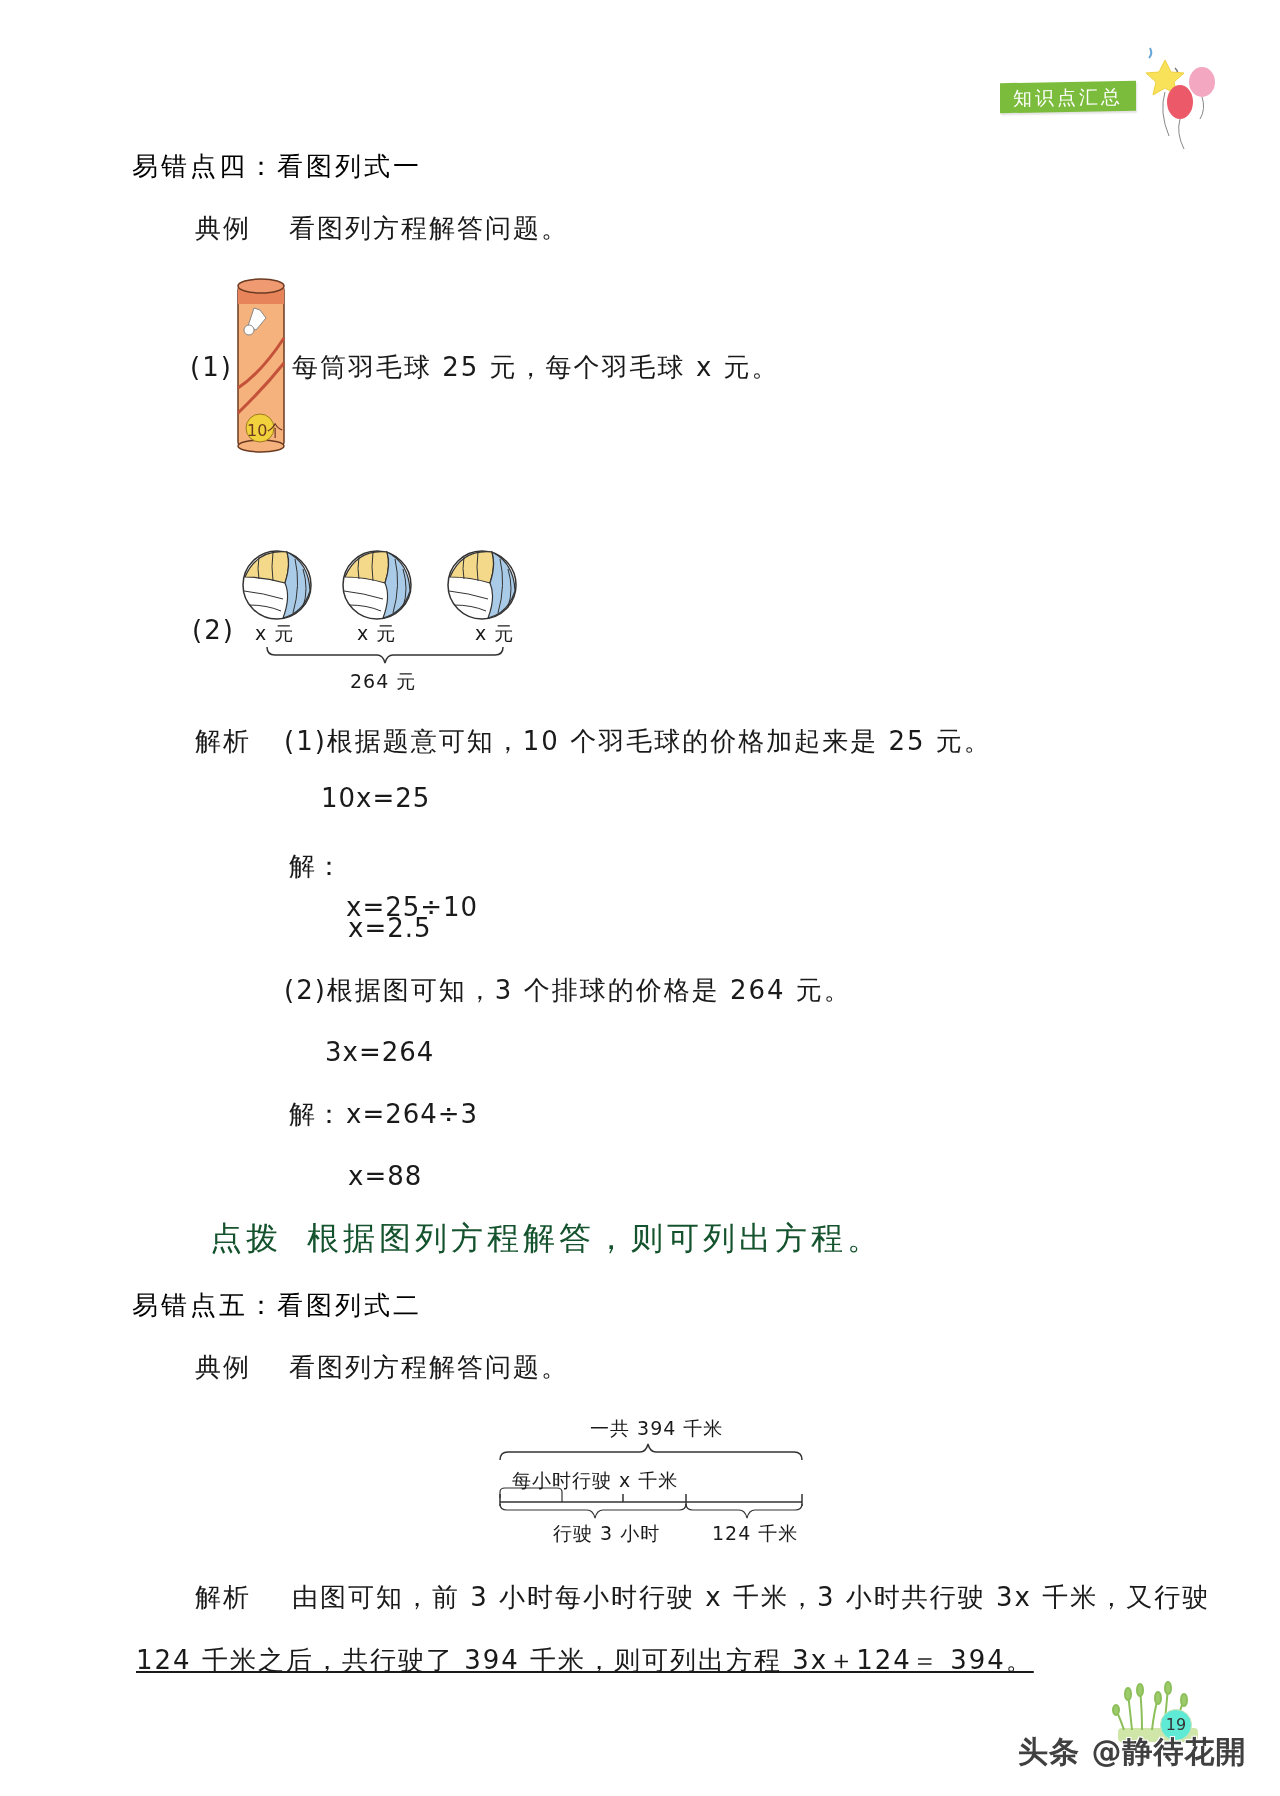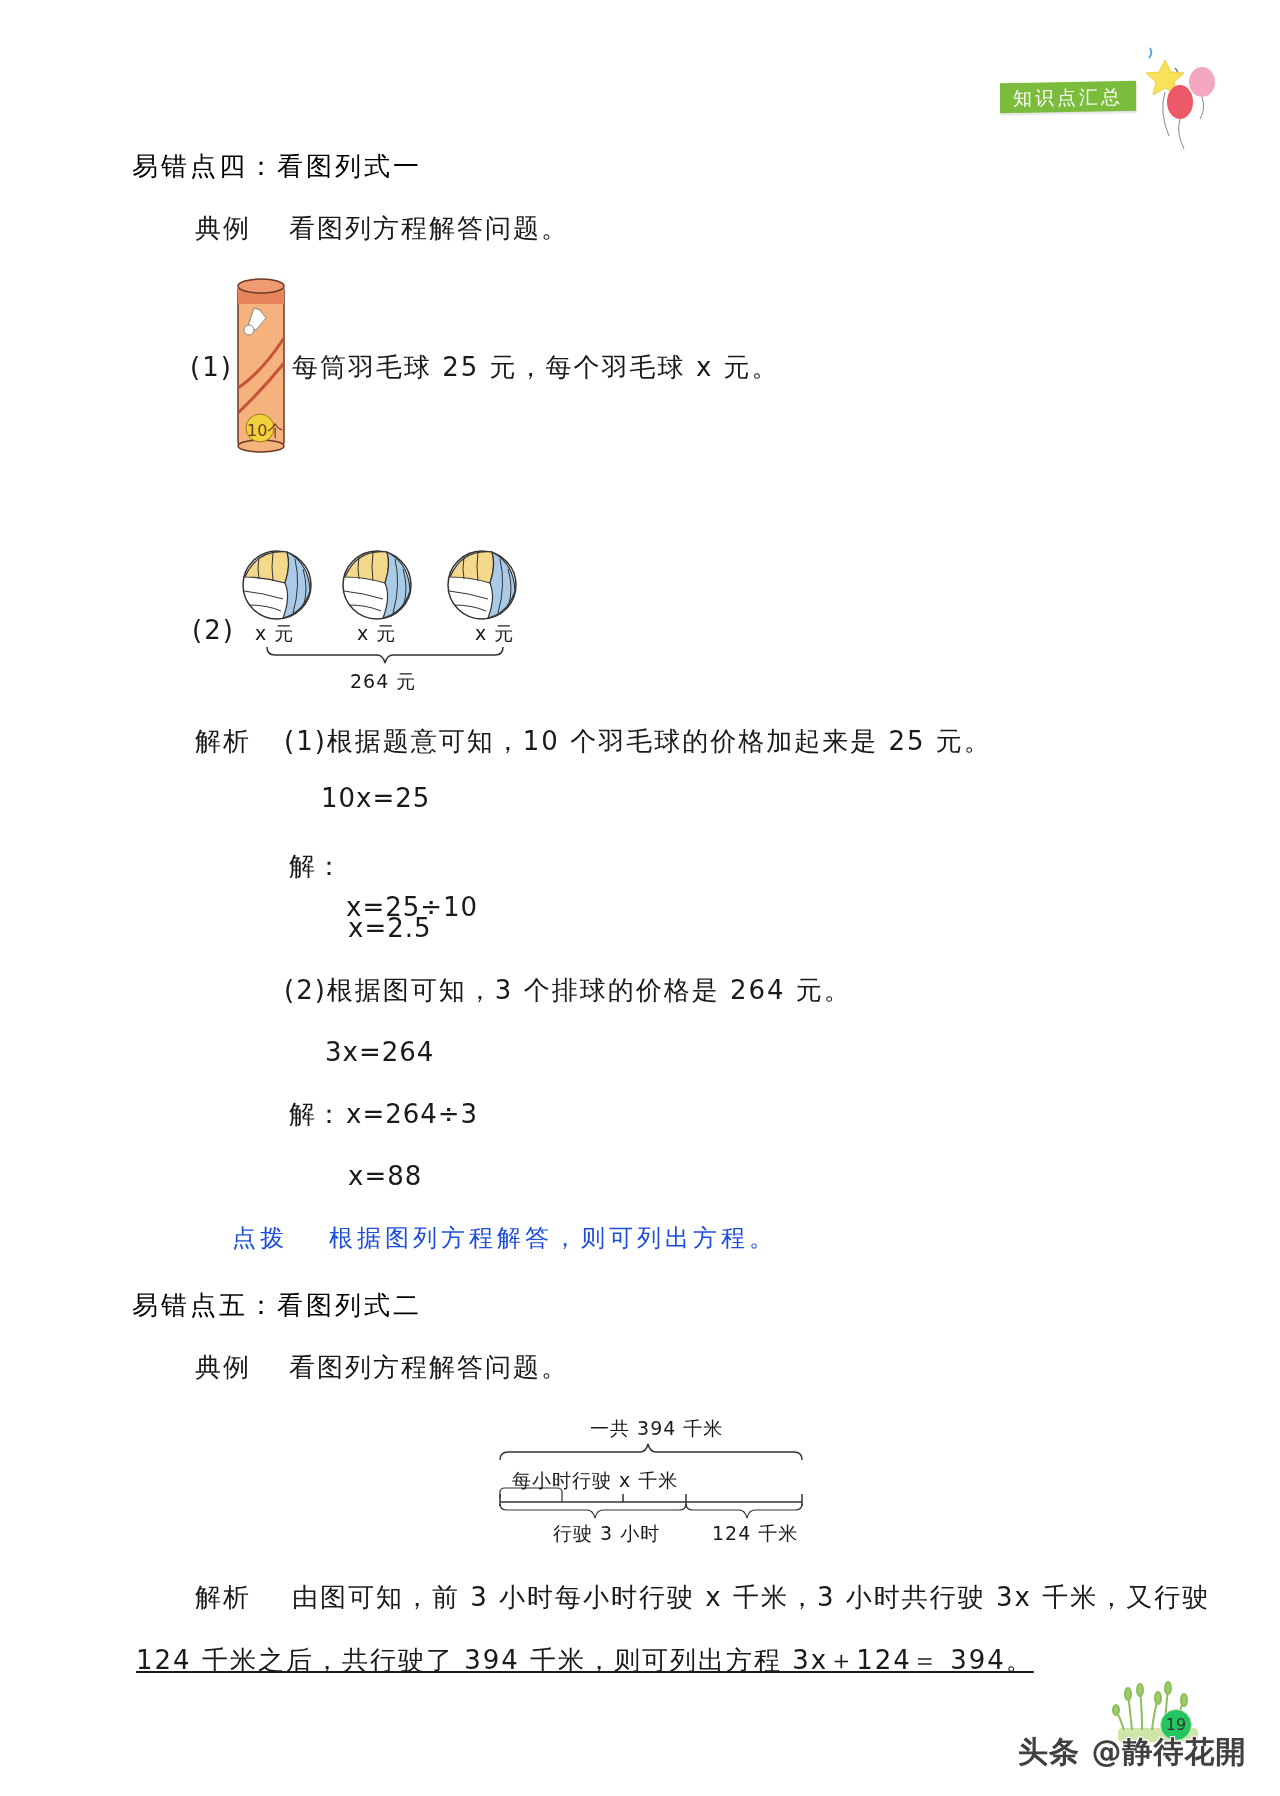--- a/index.html
+++ b/index.html
@@ -1,30 +1,30 @@
 <!DOCTYPE html>
 <html><head>
 <meta charset="utf-8">
 <style>
   html, body { margin:0; padding:0; }
   body { width:1280px; height:1796px; background:#ffffff; position:relative; overflow:hidden;
          font-family:"DejaVu Sans", sans-serif; color:#1a1a1a; }
   .abs { position:absolute; white-space:nowrap; }
   .t { font-size:26px; line-height:30px; letter-spacing:2px; }
   .heading { font-size:26px; color:#000000; letter-spacing:3px; line-height:30px; }
-  .tip { font-size:24px; color:#1d4ed8; letter-spacing:4px; line-height:30px;margin-left:22px; }
+  .tip { font-size:32px; color:#14532d; letter-spacing:4px; line-height:30px; }
   .eq { font-size:26px; line-height:30px; letter-spacing:1px; }
   .small { font-size:19px; line-height:22px; letter-spacing:1px; }
   .tag { left:1000px; top:82px; width:136px; height:30px; background:#7cbc3c;
          color:#ffffff; font-size:19px; line-height:30px; text-align:center; letter-spacing:3px;
          transform:skewY(-1deg); box-shadow:1px 2px 2px rgba(0,0,0,0.12);}
   svg { position:absolute; overflow:visible; }
   .wm { font-size:30px; color:#404040; letter-spacing:1px; font-weight:bold;
         text-shadow: 1px 1px 0 #fff, -1px -1px 0 #fff, 1px -1px 0 #fff, -1px 1px 0 #fff; }
-  .pg { width:30px; height:30px; border-radius:50%; background:#22c55e; border:1px solid #cfe3b8;
+  .pg { width:30px; height:30px; border-radius:50%; background:#5eead4; border:1px solid #cfe3b8;
         font-size:16px; line-height:30px; text-align:center; color:#333; }
 </style>
 </head>
 <body>
 
 <div class="abs tag">知识点汇总</div>
 <svg style="left:1140px;top:40px;" width="110" height="110" viewBox="0 0 110 110">
   <path d="M10 8 q3 6 -1 10" stroke="#6aa8d8" stroke-width="2" fill="none"></path>
   <path d="M35 28 q4 4 2 8" stroke="#777" stroke-width="1.5" fill="none"></path>
   <polygon points="25,20 31,32 44,33 34,42 37,55 25,48 13,55 16,42 6,33 19,32" fill="#f7e25a" stroke="#f0d040" stroke-width="1"></polygon>

